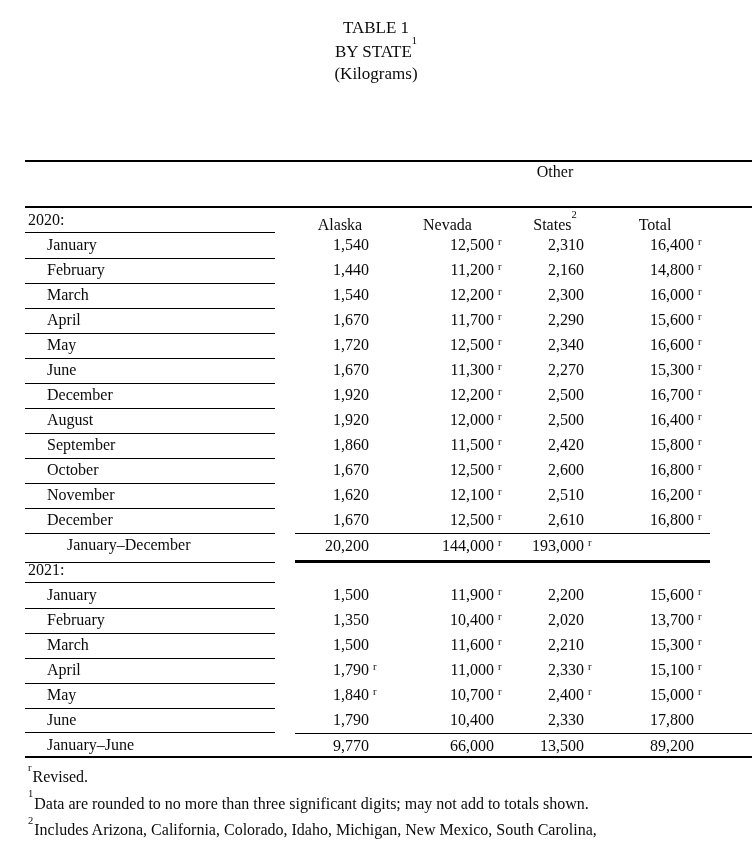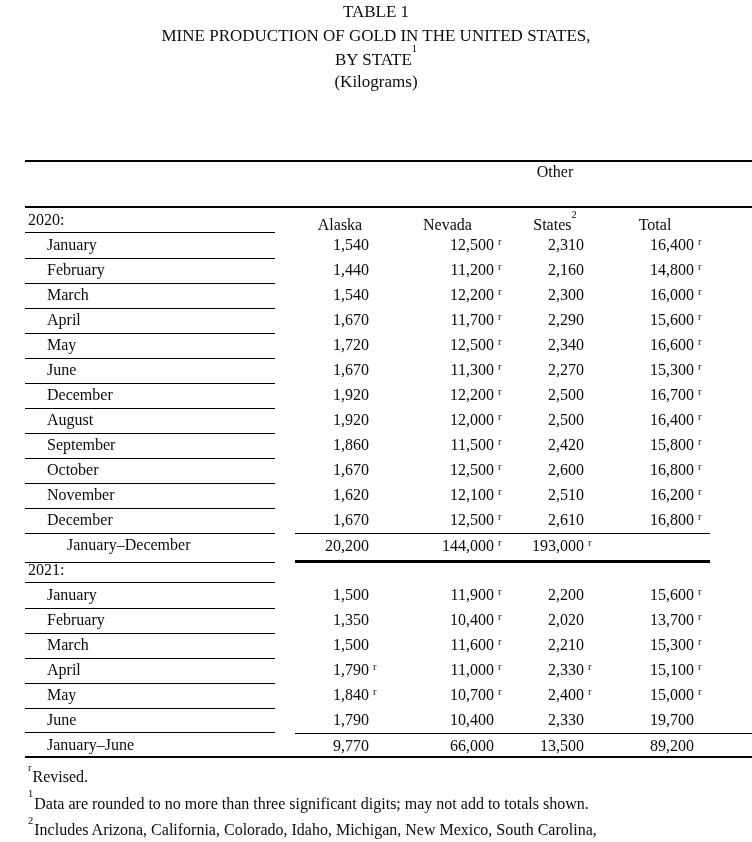--- a/index.html
+++ b/index.html
@@ -5,21 +5,21 @@
   * { box-sizing: border-box; margin: 0; padding: 0; }
   html, body {
     width: 752px; height: 842px;
     background: #ffffff; color: #0b0b0b;
     font-family: "Liberation Serif", "DejaVu Serif", serif;
     overflow: hidden;
   }
   .page { width: 752px; height: 842px; position: relative; }
 
   
-  .titleblock { padding-top: 0; text-align: center; }
+  .titleblock { padding-top: 16px; text-align: center; }
   .tline { font-size: 17px; line-height: 24px; }
   .unit  { font-size: 17px; line-height: 20px; text-align: center; }
   .sup { font-size: 10.5px; position: relative; top: -6px; line-height: 0; }
 
   
   .table { position: absolute; top: 160px; left: 25px; right: 0; font-size: 16px; }
   .trow {
     display: grid;
     grid-template-columns: 250px 20px 90px 125px 90px 110px 1fr;
     height: 25px;
@@ -48,21 +48,20 @@
   .fnote { font-size: 16px; line-height: 26.5px; white-space: nowrap; }
   .fsup { top: -5px; margin-right: 1px; }
 </style>
 </head>
 <body>
 
 <div class="page">
 
   <div class="titleblock">
     <div class="tline">TABLE 1</div>
-    <div class="tline">MINE PRODUCTION OF GOLD IN THE UNITED STATES,</div>
     <div class="tline"><span>BY STATE</span><sup class="sup">1</sup></div>
     <div class="unit">(Kilograms)</div>
   </div>
 
   <div class="table">
     <div class="thead">
       <div class="trow">
         <div class="stub"></div>
         <div class="spacer"></div>
         <div class="hcell">
@@ -510,21 +509,21 @@
           </div>
           <div class="cell">
             <span class="num">10,400</span>
             <span class="rsup"></span>
           </div>
           <div class="cell">
             <span class="num">2,330</span>
             <span class="rsup"></span>
           </div>
           <div class="cell">
-            <span class="num">19,700</span>
+            <span class="num">17,800</span>
             <span class="rsup"></span>
           </div>
           <div class="tail"></div>
         </div>
         <div class="trow total last">
           <div class="stub"><span class="ind1">January–June</span></div>
           <div class="spacer"></div>
           <div class="cell">
             <span class="num">9,770</span>
             <span class="rsup"></span>

